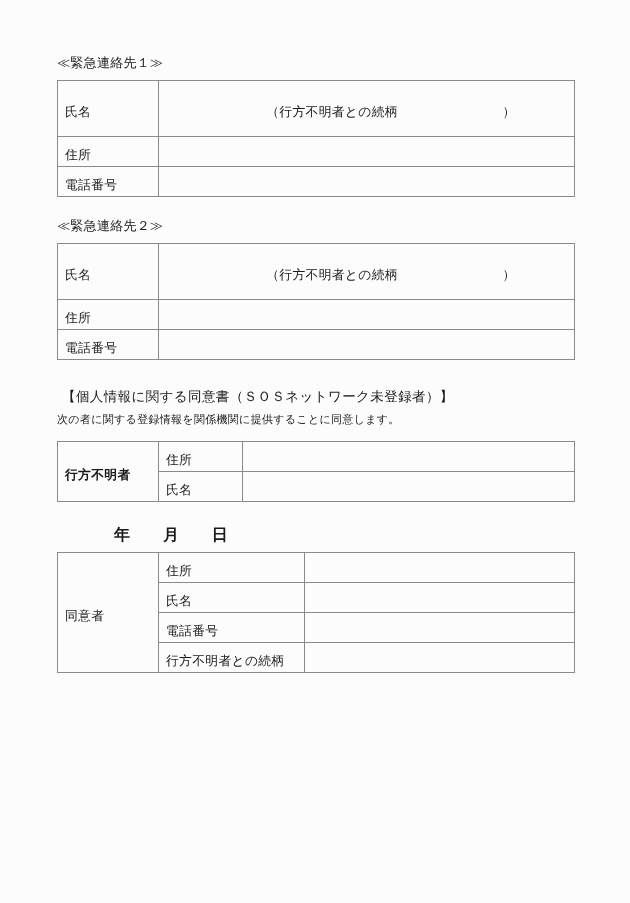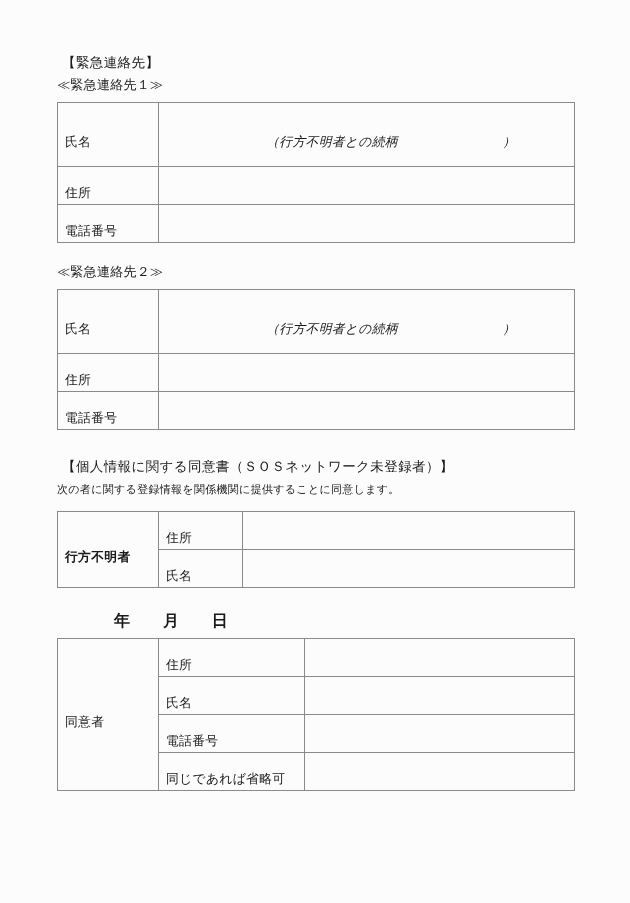--- a/index.html
+++ b/index.html
@@ -76,38 +76,37 @@
   table.form {
     border-collapse: collapse;
     table-layout: fixed;
     width: 518px;
     background: #fcfcfc;
   }
   table.form td {
     border: 1px solid #8a8a8a;
     font-size: 12.8px;
     letter-spacing: 0.3px;
-    padding: 16px 0 0 7px;
+    padding: 8px 0 0 7px;
     vertical-align: middle;
     white-space: pre;
   }
   td.lbl-sm { width: 93px; }
   td.row-tall { height: 36px; }
   td.row-std { height: 21px; }
 
   td.val-top {
     vertical-align: top;
     padding-top: 3px;
     text-align: center;
   }
   .kin-wrap {
     display: inline-block;
     text-align: left;
     white-space: pre;
-    font-style: italic;
   }
 
   
   td.span-label {
     width: 93px;
     vertical-align: middle;
     font-weight: bold;
   }
   td.span-label-top {
     width: 93px;
@@ -118,21 +117,20 @@
   td.mid-narrow { width: 76px; }
   td.mid-wide   { width: 138px; }
   td.blank      { padding: 0; }
 </style>
 </head>
 <body>
 
 <div class="page">
   <div class="content">
 
-    <div class="hdr-bracket">【緊急連絡先】</div>
 
     <div class="hdr-angle">≪緊急連絡先１≫</div>
 
 
     <div class="sp-6"></div>
 
     <table class="form">
       <tbody>
         <tr>
           <td class="lbl-sm row-tall">氏名</td>
@@ -213,20 +211,20 @@
         </tr>
         <tr>
           <td class="mid-wide row-std">氏名</td>
           <td class="blank row-std"></td>
         </tr>
         <tr>
           <td class="mid-wide row-std">電話番号</td>
           <td class="blank row-std"></td>
         </tr>
         <tr>
-          <td class="mid-wide row-std">同じであれば省略可</td>
+          <td class="mid-wide row-std">行方不明者との続柄</td>
           <td class="blank row-std"></td>
         </tr>
       </tbody>
     </table>
 
   </div>
 </div>
 
 </body></html>

